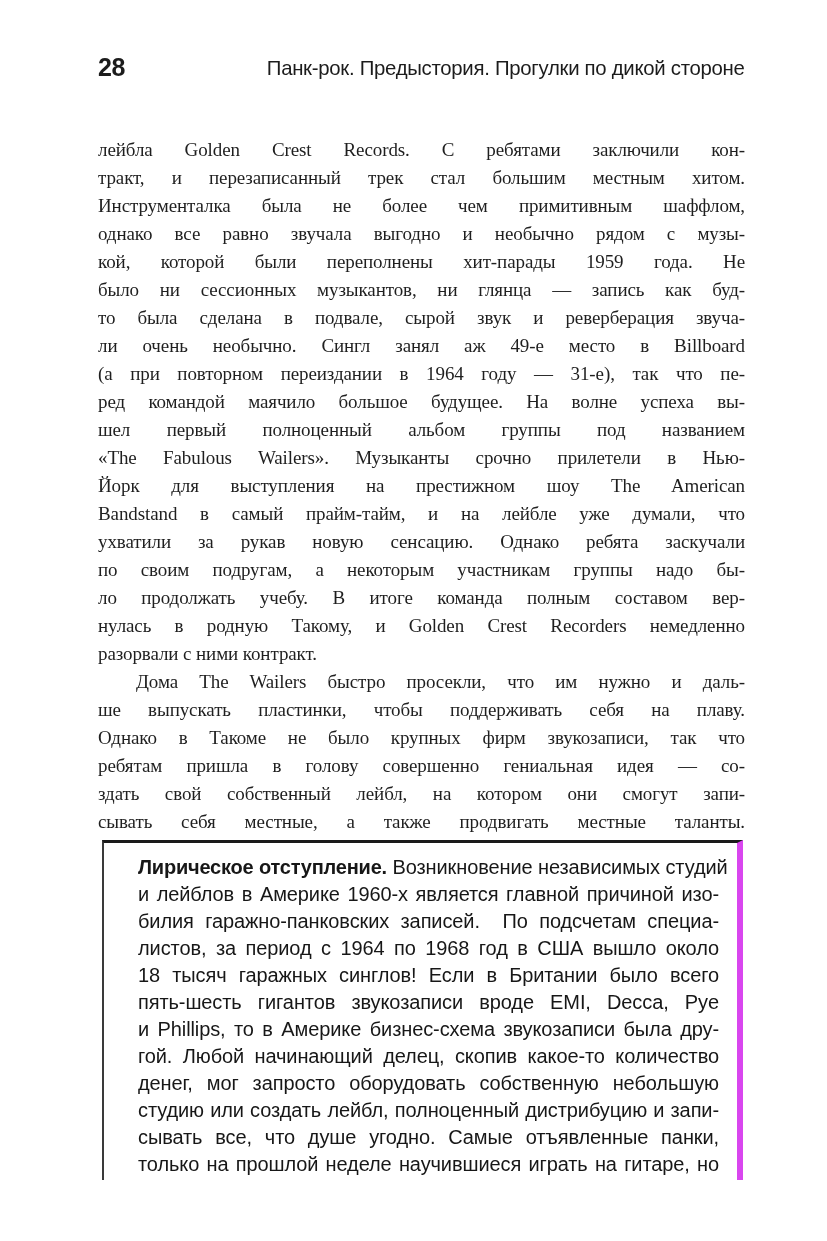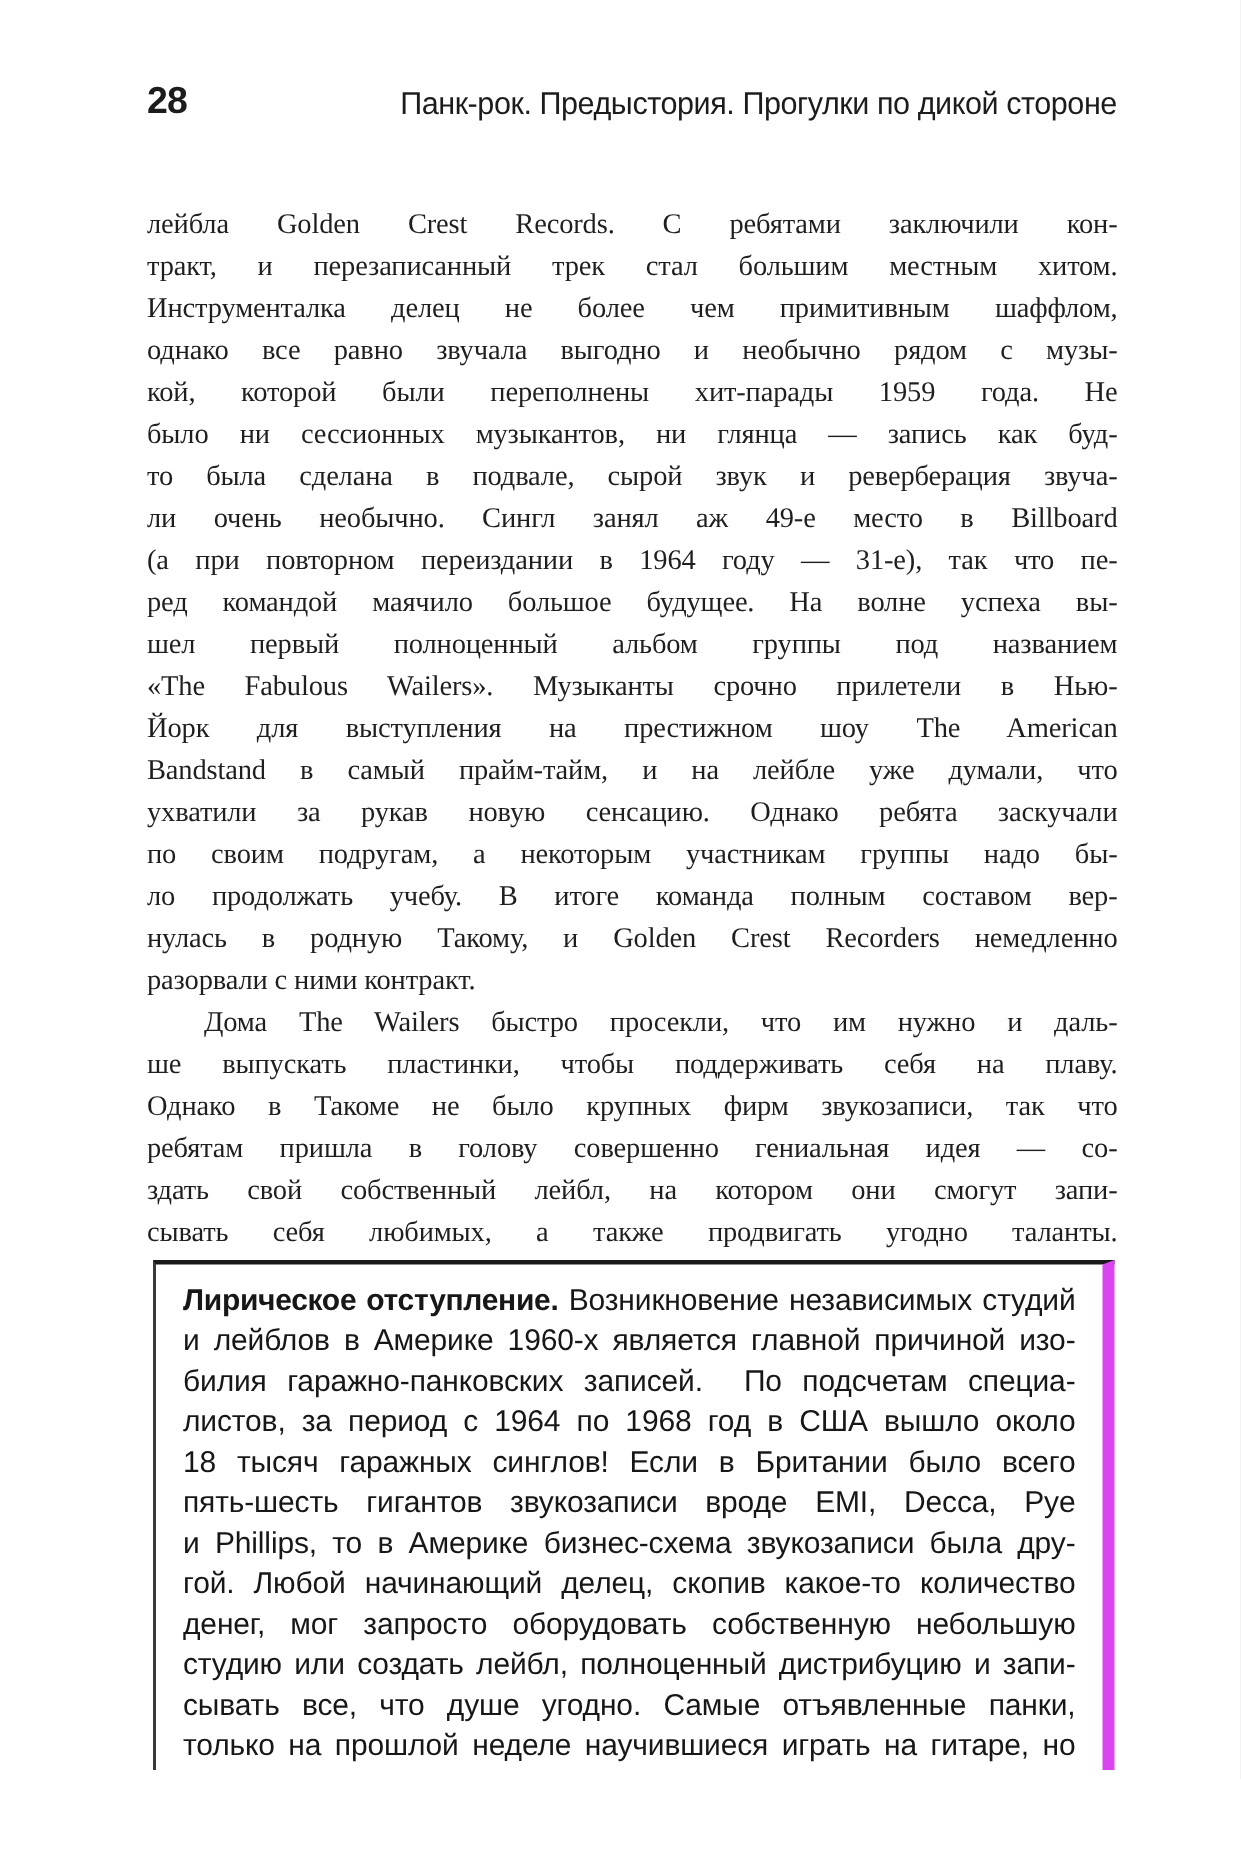--- a/index.html
+++ b/index.html
@@ -15,21 +15,21 @@
   }
 
   
   .header {
     position: absolute;
     left: 98px;
     top: 53px;
     width: 647px;
     display: flex;
     justify-content: space-between;
-    align-items: flex-end;
+    align-items: center;
     font-family: "Liberation Sans", "DejaVu Sans", sans-serif;
     color: #1c1c1c;
   }
   .page-number {
     font-size: 25px;
     font-weight: 700;
     letter-spacing: -0.5px;
   }
   .running-title {
     font-size: 21px;
@@ -66,22 +66,22 @@
   
   .aside-box {
     position: absolute;
     left: 102px;
     top: 840px;
     width: 641px;
     height: 340px;           
     box-sizing: border-box;
     border-top: 3px solid #1a1a1a;
     border-left: 2px solid #3a3a3a;
-    border-right: 8px solid #d946ef;
-    padding: 11px 18px 0 18px;
+    border-right: 6px solid #d946ef;
+    padding: 11px 18px 0 34px;
     font-family: "Liberation Sans", "DejaVu Sans", sans-serif;
     font-size: 20px;
     letter-spacing: -0.1px;
     color: #171717;
     overflow: hidden;
   }
   .aside-box .bline {
     height: 27px;
     line-height: 27px;
     text-align: justify;
@@ -97,21 +97,21 @@
 
   <div class="header">
     <span class="page-number">28</span>
     <span class="running-title">Панк-рок. Предыстория. Прогулки по дикой стороне</span>
   </div>
 
   <div class="body-text">
     <div class="para1">
         <div class="line">лейбла Golden Crest Records. С ребятами заключили кон-</div>
         <div class="line">тракт, и перезаписанный трек стал большим местным хитом.</div>
-        <div class="line">Инструменталка делец не более чем примитивным шаффлом,</div>
+        <div class="line">Инструменталка была не более чем примитивным шаффлом,</div>
         <div class="line">однако все равно звучала выгодно и необычно рядом с музы-</div>
         <div class="line">кой, которой были переполнены хит-парады 1959 года. Не</div>
         <div class="line">было ни сессионных музыкантов, ни глянца — запись как буд-</div>
         <div class="line">то была сделана в подвале, сырой звук и реверберация звуча-</div>
         <div class="line">ли очень необычно. Сингл занял аж 49-е место в Billboard</div>
         <div class="line">(а при повторном переиздании в 1964 году — 31-е), так что пе-</div>
         <div class="line">ред командой маячило большое будущее. На волне успеха вы-</div>
         <div class="line">шел первый полноценный альбом группы под названием</div>
         <div class="line">«The Fabulous Wailers». Музыканты срочно прилетели в Нью-</div>
         <div class="line">Йорк для выступления на престижном шоу The American</div>
@@ -121,21 +121,21 @@
         <div class="line">ло продолжать учебу. В итоге команда полным составом вер-</div>
         <div class="line">нулась в родную Такому, и Golden Crest Recorders немедленно</div>
         <div class="line">разорвали с ними контракт.</div>
       </div>
     <div class="para2">
         <div class="line">Дома The Wailers быстро просекли, что им нужно и даль-</div>
         <div class="line">ше выпускать пластинки, чтобы поддерживать себя на плаву.</div>
         <div class="line">Однако в Такоме не было крупных фирм звукозаписи, так что</div>
         <div class="line">ребятам пришла в голову совершенно гениальная идея — со-</div>
         <div class="line">здать свой собственный лейбл, на котором они смогут запи-</div>
-        <div class="line">сывать себя любимых, а также продвигать угодно таланты.</div>
+        <div class="line">сывать себя местные, а также продвигать местные таланты.</div>
       </div>
   </div>
 
   <div class="aside-box">
     <div class="bline">
       <span class="aside-label">Лирическое отступление.</span>
       <span>Возникновение независимых студий</span>
     </div>
     <div>
         <div class="bline">и лейблов в Америке 1960-х является главной причиной изо-</div>

